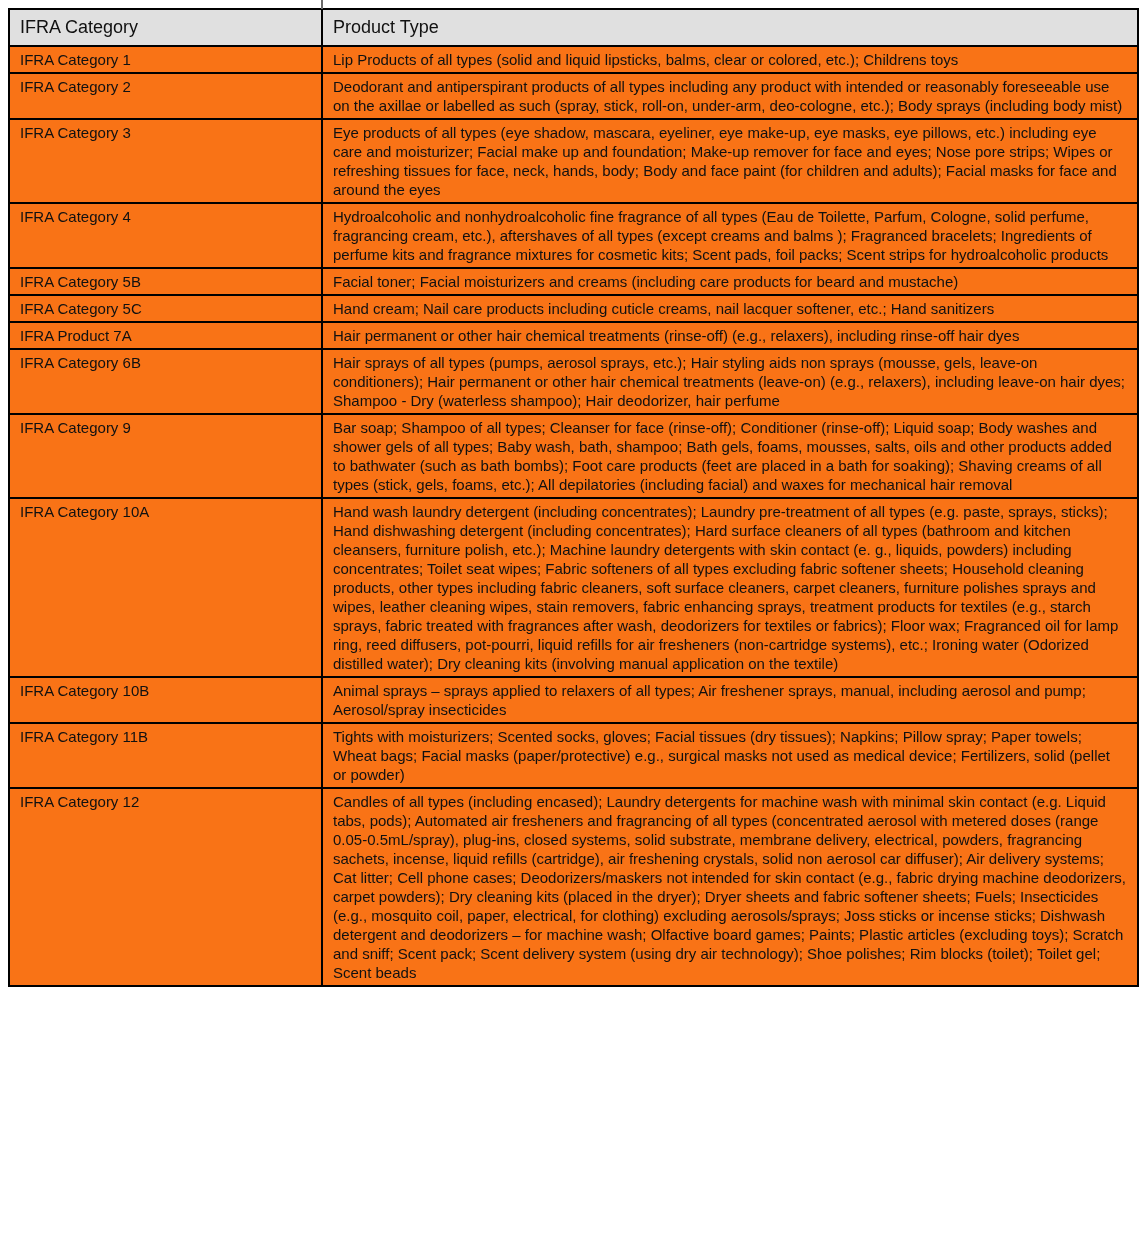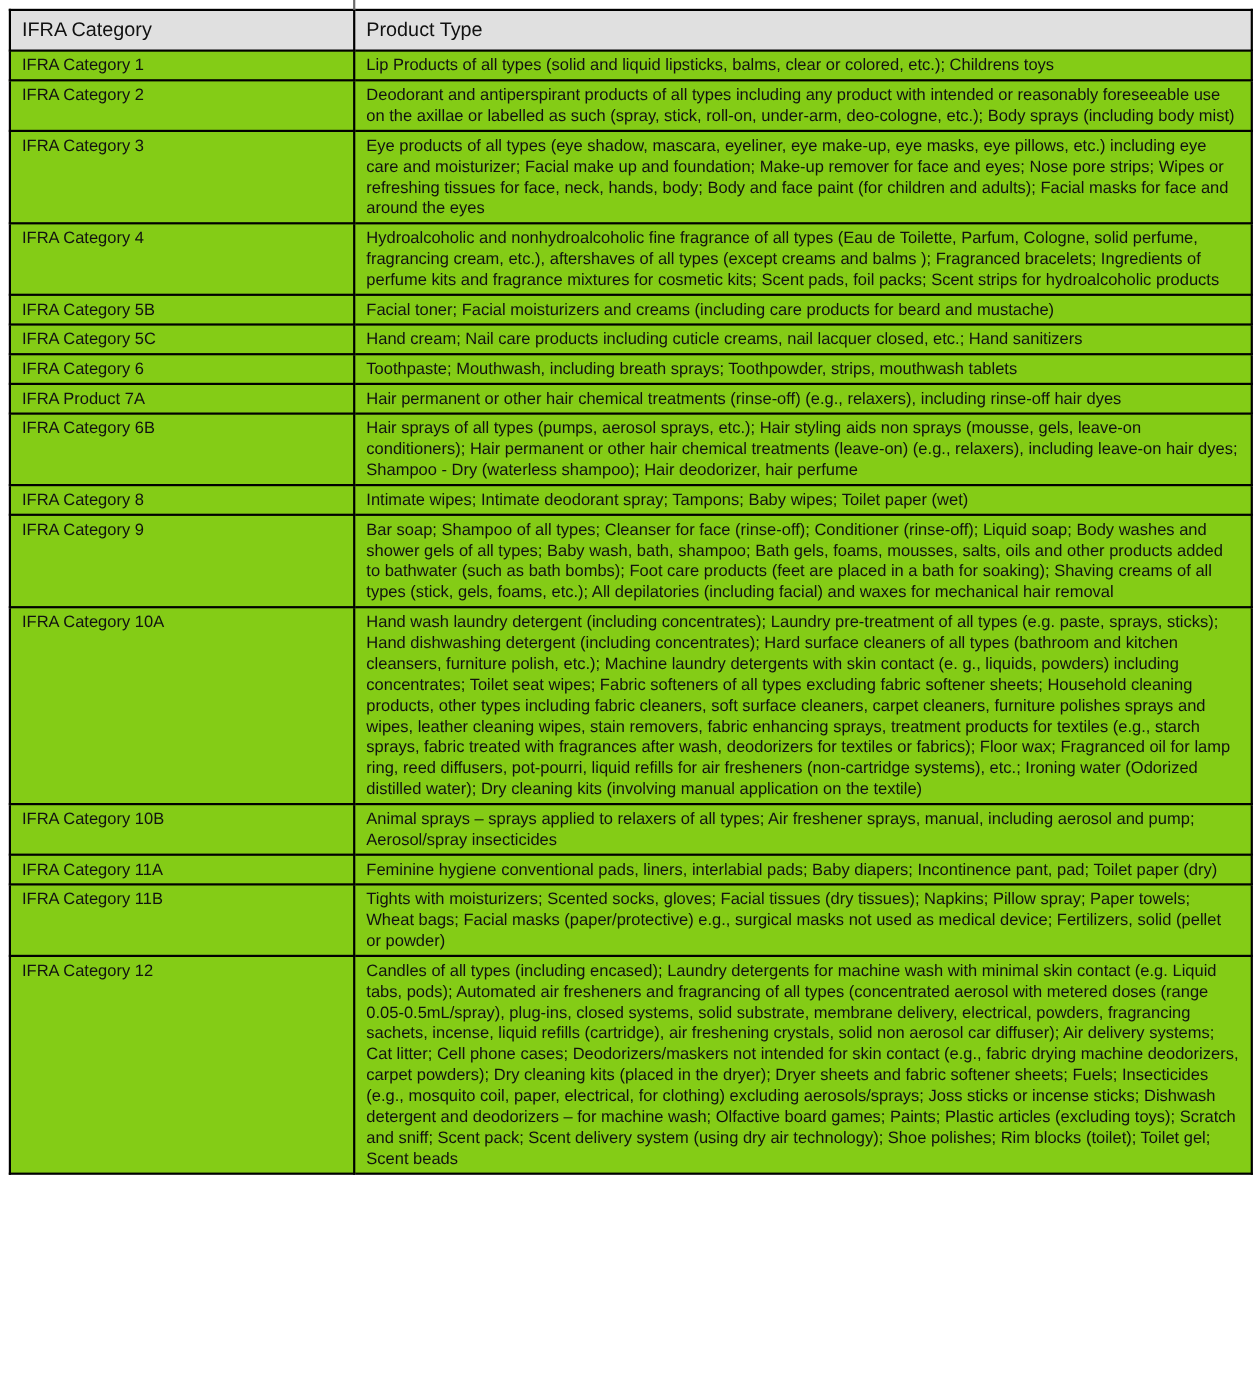--- a/index.html
+++ b/index.html
@@ -32,21 +32,21 @@
     word-wrap: break-word;
   }
   table.ifra th {
     background: var(--header-bg, #e0e0e0);
     font-weight: normal;
     font-size: 18px;
     line-height: 22px;
     padding: 6px 10px 7px 10px;
   }
   table.ifra td {
-    background: #84cc16;
+    background: #f97316;
     font-size: 15px;
     line-height: 19px;
     padding: 3px 10px 3px 10px;
   }
   col.c1 { width: 313px; }
   col.c2 { width: 816px; }
   .top-tick {
     position: absolute;
     left: 321px;
     top: 0;
@@ -93,63 +93,51 @@
   </tr>
 
 
   <tr>
     <td>IFRA Category 5B</td>
     <td>Facial toner; Facial moisturizers and creams (including care products for beard and mustache)</td>
   </tr>
 
   <tr>
     <td>IFRA Category 5C</td>
-    <td>Hand cream; Nail care products including cuticle creams, nail lacquer closed, etc.; Hand sanitizers</td>
+    <td>Hand cream; Nail care products including cuticle creams, nail lacquer softener, etc.; Hand sanitizers</td>
   </tr>
 
 
-  <tr>
-    <td>IFRA Category 6</td>
-    <td>Toothpaste; Mouthwash, including breath sprays; Toothpowder, strips, mouthwash tablets</td>
-  </tr>
 
   <tr>
     <td>IFRA Product 7A</td>
     <td>Hair permanent or other hair chemical treatments (rinse-off) (e.g., relaxers), including rinse-off hair dyes</td>
   </tr>
 
   <tr>
     <td>IFRA Category 6B</td>
     <td>Hair sprays of all types (pumps, aerosol sprays, etc.); Hair styling aids non sprays (mousse, gels, leave-on conditioners); Hair permanent or other hair chemical treatments (leave-on) (e.g., relaxers), including leave-on hair dyes; Shampoo - Dry (waterless shampoo); Hair deodorizer, hair perfume</td>
   </tr>
 
-  <tr>
-    <td>IFRA Category 8</td>
-    <td>Intimate wipes; Intimate deodorant spray; Tampons; Baby wipes; Toilet paper (wet)</td>
-  </tr>
 
   <tr>
     <td>IFRA Category 9</td>
     <td>Bar soap; Shampoo of all types; Cleanser for face (rinse-off); Conditioner (rinse-off); Liquid soap; Body washes and shower gels of all types; Baby wash, bath, shampoo; Bath gels, foams, mousses, salts, oils and other products added to bathwater (such as bath bombs); Foot care products (feet are placed in a bath for soaking); Shaving creams of all types (stick, gels, foams, etc.); All depilatories (including facial) and waxes for mechanical hair removal</td>
   </tr>
 
   <tr>
     <td>IFRA Category 10A</td>
     <td>Hand wash laundry detergent (including concentrates); Laundry pre-treatment of all types (e.g. paste, sprays, sticks); Hand dishwashing detergent (including concentrates); Hard surface cleaners of all types (bathroom and kitchen cleansers, furniture polish, etc.); Machine laundry detergents with skin contact (e. g., liquids, powders) including concentrates; Toilet seat wipes; Fabric softeners of all types excluding fabric softener sheets; Household cleaning products, other types including fabric cleaners, soft surface cleaners, carpet cleaners, furniture polishes sprays and wipes, leather cleaning wipes, stain removers, fabric enhancing sprays, treatment products for textiles (e.g., starch sprays, fabric treated with fragrances after wash, deodorizers for textiles or fabrics); Floor wax; Fragranced oil for lamp ring, reed diffusers, pot-pourri, liquid refills for air fresheners (non-cartridge systems), etc.; Ironing water (Odorized distilled water); Dry cleaning kits (involving manual application on the textile)</td>
   </tr>
 
   <tr>
     <td>IFRA Category 10B</td>
     <td>Animal sprays – sprays applied to relaxers of all types; Air freshener sprays, manual, including aerosol and pump; Aerosol/spray insecticides</td>
   </tr>
 
-  <tr>
-    <td>IFRA Category 11A</td>
-    <td>Feminine hygiene conventional pads, liners, interlabial pads; Baby diapers; Incontinence pant, pad; Toilet paper (dry)</td>
-  </tr>
 
   <tr>
     <td>IFRA Category 11B</td>
     <td>Tights with moisturizers; Scented socks, gloves; Facial tissues (dry tissues); Napkins; Pillow spray; Paper towels; Wheat bags; Facial masks (paper/protective) e.g., surgical masks not used as medical device; Fertilizers, solid (pellet or powder)</td>
   </tr>
 
   <tr>
     <td>IFRA Category 12</td>
     <td>Candles of all types (including encased); Laundry detergents for machine wash with minimal skin contact (e.g. Liquid tabs, pods); Automated air fresheners and fragrancing of all types (concentrated aerosol with metered doses (range 0.05-0.5mL/spray), plug-ins, closed systems, solid substrate, membrane delivery, electrical, powders, fragrancing sachets, incense, liquid refills (cartridge), air freshening crystals, solid non aerosol car diffuser); Air delivery systems; Cat litter; Cell phone cases; Deodorizers/maskers not intended for skin contact (e.g., fabric drying machine deodorizers, carpet powders); Dry cleaning kits (placed in the dryer); Dryer sheets and fabric softener sheets; Fuels; Insecticides (e.g., mosquito coil, paper, electrical, for clothing) excluding aerosols/sprays; Joss sticks or incense sticks; Dishwash detergent and deodorizers – for machine wash; Olfactive board games; Paints; Plastic articles (excluding toys); Scratch and sniff; Scent pack; Scent delivery system (using dry air technology); Shoe polishes; Rim blocks (toilet); Toilet gel; Scent beads</td>
   </tr>

